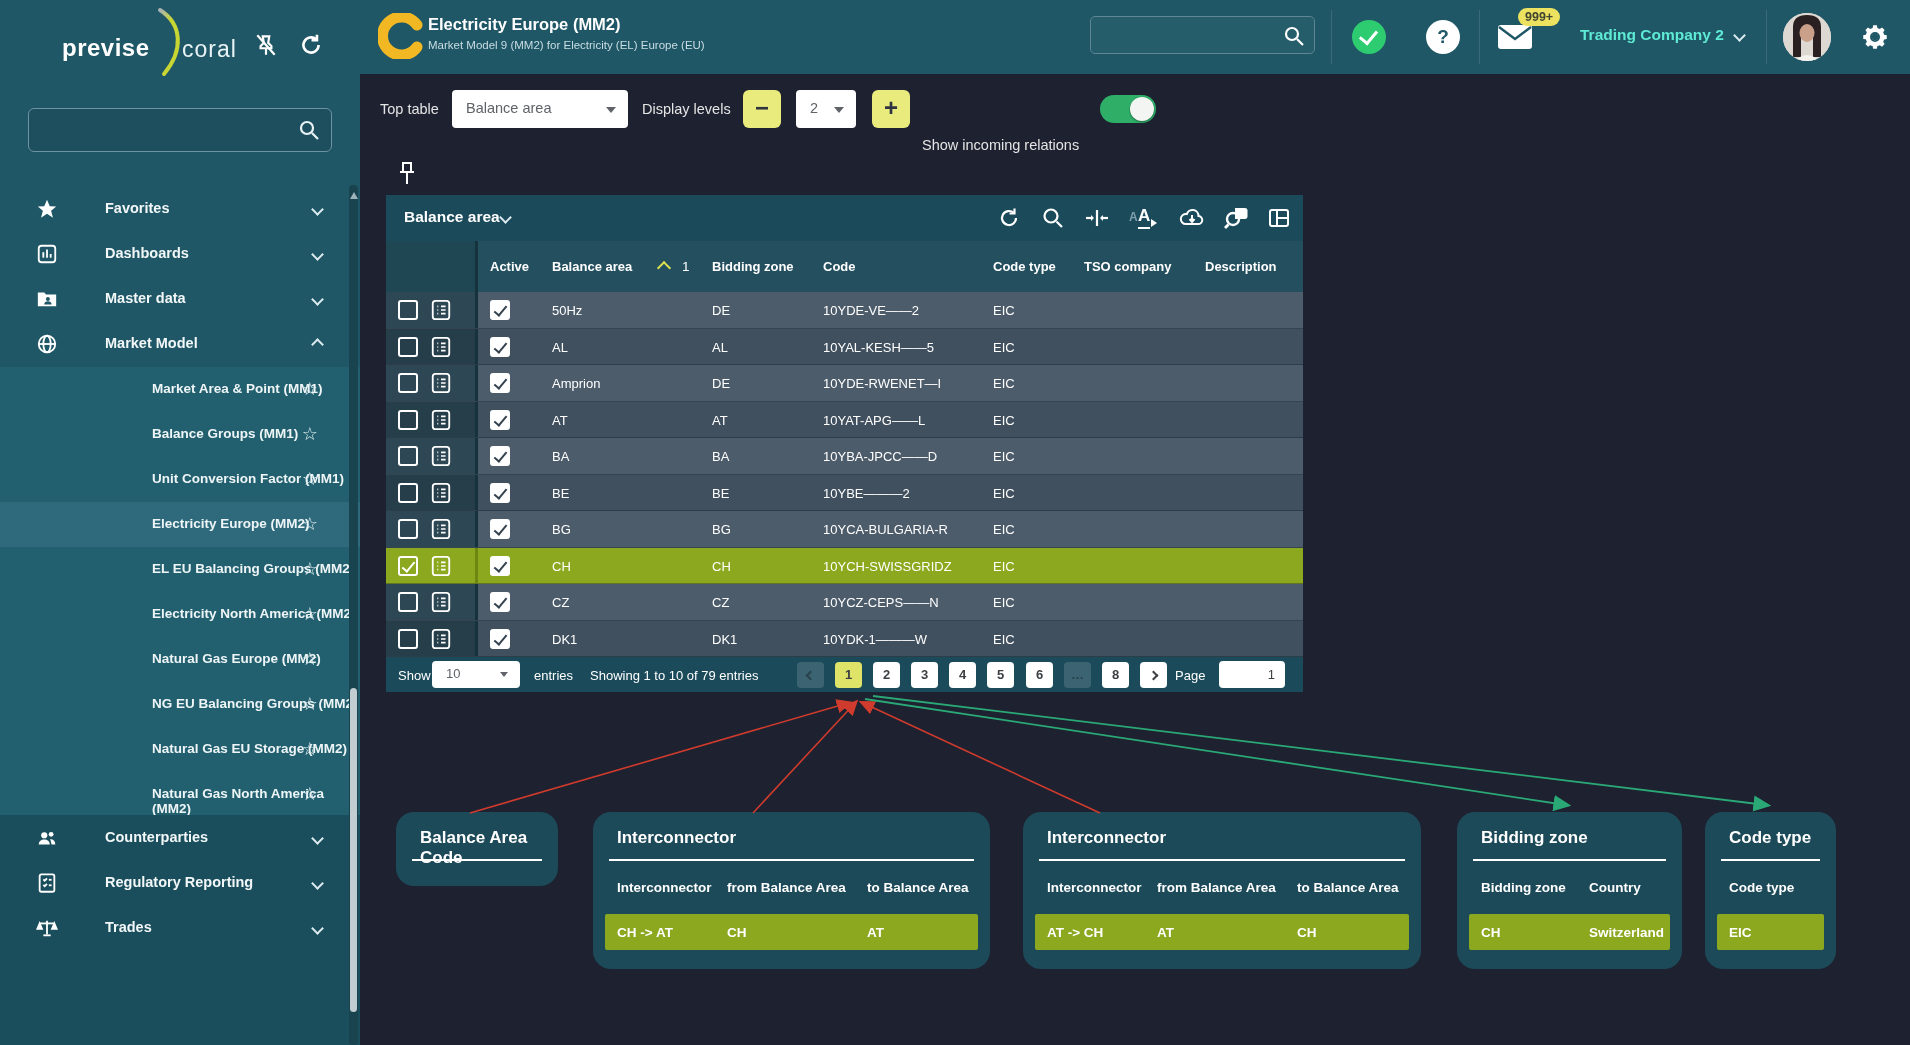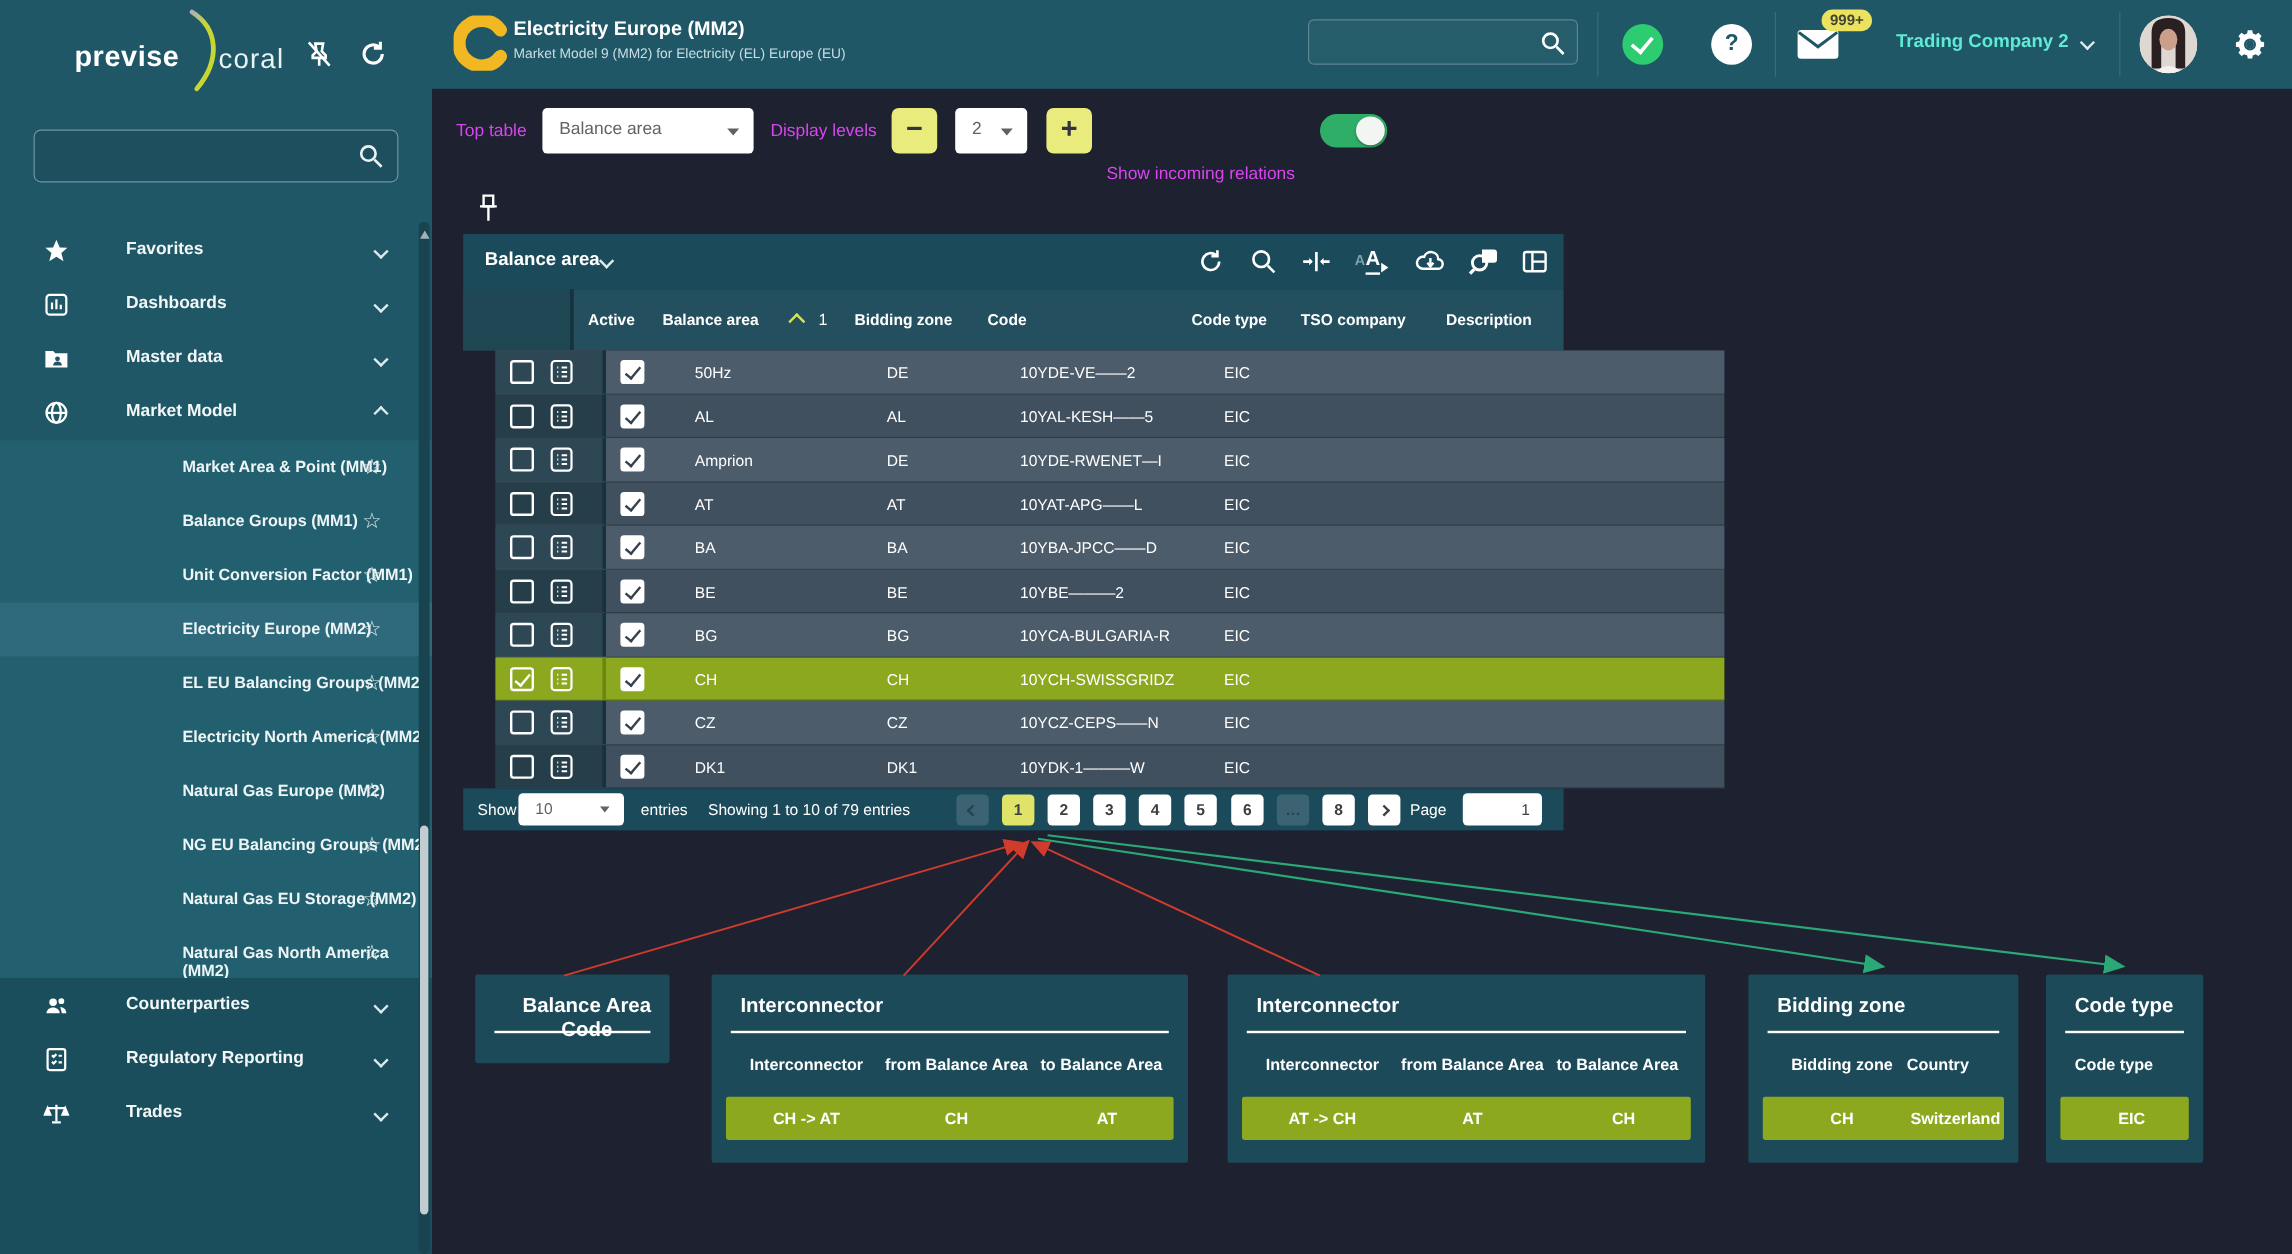--- a/index.html
+++ b/index.html
@@ -45,42 +45,42 @@
   .check-circle { background:#2ecc71; }
   .check-circle::after { content:""; position:absolute; left:11px; top:7px; width:8px; height:14px; border-right:3px solid #fff; border-bottom:3px solid #fff; transform:rotate(40deg); }
   .q-circle { background:#fff; color:#1f5766; font-weight:bold; font-size:19px; text-align:center; line-height:34px; }
   .mail-badge { left:1158px; top:8px; background:#ece25f; color:#414532; font-size:12.5px; font-weight:bold; border-radius:10px; padding:2px 7px; z-index:3; }
   .company { left:1220px; top:26px; font-size:15.5px; font-weight:bold; color:#5eead4; }
   .company-chv { left:1375px; top:31px; }
   .avatar { left:1423px; top:13px; width:48px; height:48px; border-radius:50%; overflow:hidden; background:#e8e4df; }
   .gear { left:1500px; top:22px; }
 
   
-  .tbar-label { font-size:14.5px; color:#d946ef; top:101px; }
+  .tbar-label { font-size:14.5px; color:#e5e5e5; top:101px; }
   .wselect { top:90px; height:38px; background:#fff; border-radius:4px; }
   .wselect .wtext { position:absolute; left:14px; top:10px; font-size:14.5px; color:#5f6368; }
   .caret { position:absolute; right:12px; top:17px; width:0; height:0; border-left:5px solid transparent; border-right:5px solid transparent; border-top:6px solid #5f6368; }
   .ybtn { top:90px; width:38px; height:38px; background:#e9eb7d; border-radius:6px; color:#303440; font-size:24px; font-weight:bold; text-align:center; line-height:36px; cursor:pointer; }
   .toggle { left:1100px; top:95px; width:56px; height:28px; background:#2fae68; border-radius:14px; cursor:pointer; }
   .toggle .knob { position:absolute; right:2px; top:2px; width:24px; height:24px; border-radius:50%; background:#f2f5f2; box-shadow:0 1px 2px rgba(0,0,0,.4); }
 
   
   #panel { left:386px; top:195px; width:917px; height:497px; z-index:2; }
   .panel-header { left:0; top:0; width:917px; height:46px; background:#1b4a5a; }
   .panel-title { left:18px; top:13px; font-size:15.5px; font-weight:bold; color:#fff; }
   .panel-title-chv { left:115px; top:18px; }
   .ph-icons { position:absolute; right:12px; top:10px; display:flex; gap:20px; align-items:center; height:26px; }
   .ph-icons > span { width:24px; height:24px; display:inline-block; position:relative; cursor:pointer; }
   .colhead { left:0; top:46px; width:917px; height:51px; background:#234f5f; }
   .colhead .lcol { position:absolute; left:0; top:0; width:92px; height:51px; background:#1f4653; border-right:3px solid #16323c; }
   .hcell { position:absolute; top:18px; font-size:13px; font-weight:bold; color:#fff; }
   .sort-chv { position:absolute; left:273px; top:22px; width:10px; height:10px; border-right:2.5px solid #dce24f; border-bottom:2.5px solid #dce24f; transform:rotate(225deg); }
   .sort-num { position:absolute; left:296px; top:18px; font-size:13.5px; color:#fff; }
 
-  .trow { left:0; width:1024px; height:36.5px; border-bottom:1px solid rgba(10,25,32,.35); cursor:pointer;margin-left:27px; }
+  .trow { left:0; width:917px; height:36.5px; border-bottom:1px solid rgba(10,25,32,.35); cursor:pointer; }
   .trow .rleft { position:absolute; left:0; top:0; width:92px; height:100%; border-right:3px solid #16323c; }
   .trow.odd { background:#4d5c6a; } .trow.odd .rleft { background:#2d4754; }
   .trow.even { background:#41505e; } .trow.even .rleft { background:#263e4a; }
   .trow.hl { background:#8ca81f; } .trow.hl .rleft { background:#8ca81f; border-right-color:#6d860f; }
   .cb { position:absolute; top:8px; width:20px; height:20px; border:2px solid #fff; border-radius:3px; }
   .cb.filled { background:#fff; }
   .cb.filled::after { content:""; position:absolute; left:5px; top:1px; width:5px; height:11px; border-right:2.5px solid #33424e; border-bottom:2.5px solid #33424e; transform:rotate(40deg); }
   .cb.whitecheck::after { content:""; position:absolute; left:5px; top:1px; width:5px; height:11px; border-right:2.5px solid #fff; border-bottom:2.5px solid #fff; transform:rotate(40deg); }
   .cb.c1 { left:12px; } .cb.c2 { left:104px; }
   .details-btn { position:absolute; left:44px; top:7px; width:22px; height:22px; }
@@ -97,21 +97,21 @@
   .pbtn.active { background:#dfe468; }
   .pbtn .chv { border-color:#3c4043; width:7px; height:7px; margin-top:9px; }
   .pbtn.disabled .chv { border-color:#27424d; }
   .chv.left { transform:rotate(135deg); } .chv.right { transform:rotate(-45deg); }
   .page-input { position:absolute; left:833px; top:4px; width:66px; height:27px; border:none; border-radius:4px; background:#fff; color:#3c4043; font-size:13px; text-align:right; padding-right:10px; outline:none; }
 
   
   .pin-icon { left:394px; top:160px; z-index:2; }
 
   
-  .card { background:#1d4a59; border-radius:2px; z-index:6;text-align:center; }
+  .card { background:#1d4a59; border-radius:18px; z-index:6; }
   .card .ctitle { position:absolute; left:24px; top:16px; font-size:17px; font-weight:bold; color:#fff; }
   .card .cunderline { position:absolute; left:16px; right:16px; top:47px; height:2px; background:#fff; }
   .card .ccols { position:absolute; left:24px; top:68px; display:grid; }
   .card .ccols span { font-size:13.5px; font-weight:bold; color:#fff; }
   .card .crow { position:absolute; left:12px; right:12px; top:102px; height:36px; background:#8ca81f; border-radius:2px; display:grid; align-items:center; padding-left:12px; }
   .card .crow span { font-size:13.5px; font-weight:bold; color:#fff; }
   .grid3 { grid-template-columns:110px 140px 1fr; }
   .grid2 { grid-template-columns:108px 1fr; }
   .grid1 { grid-template-columns:1fr; }
 

